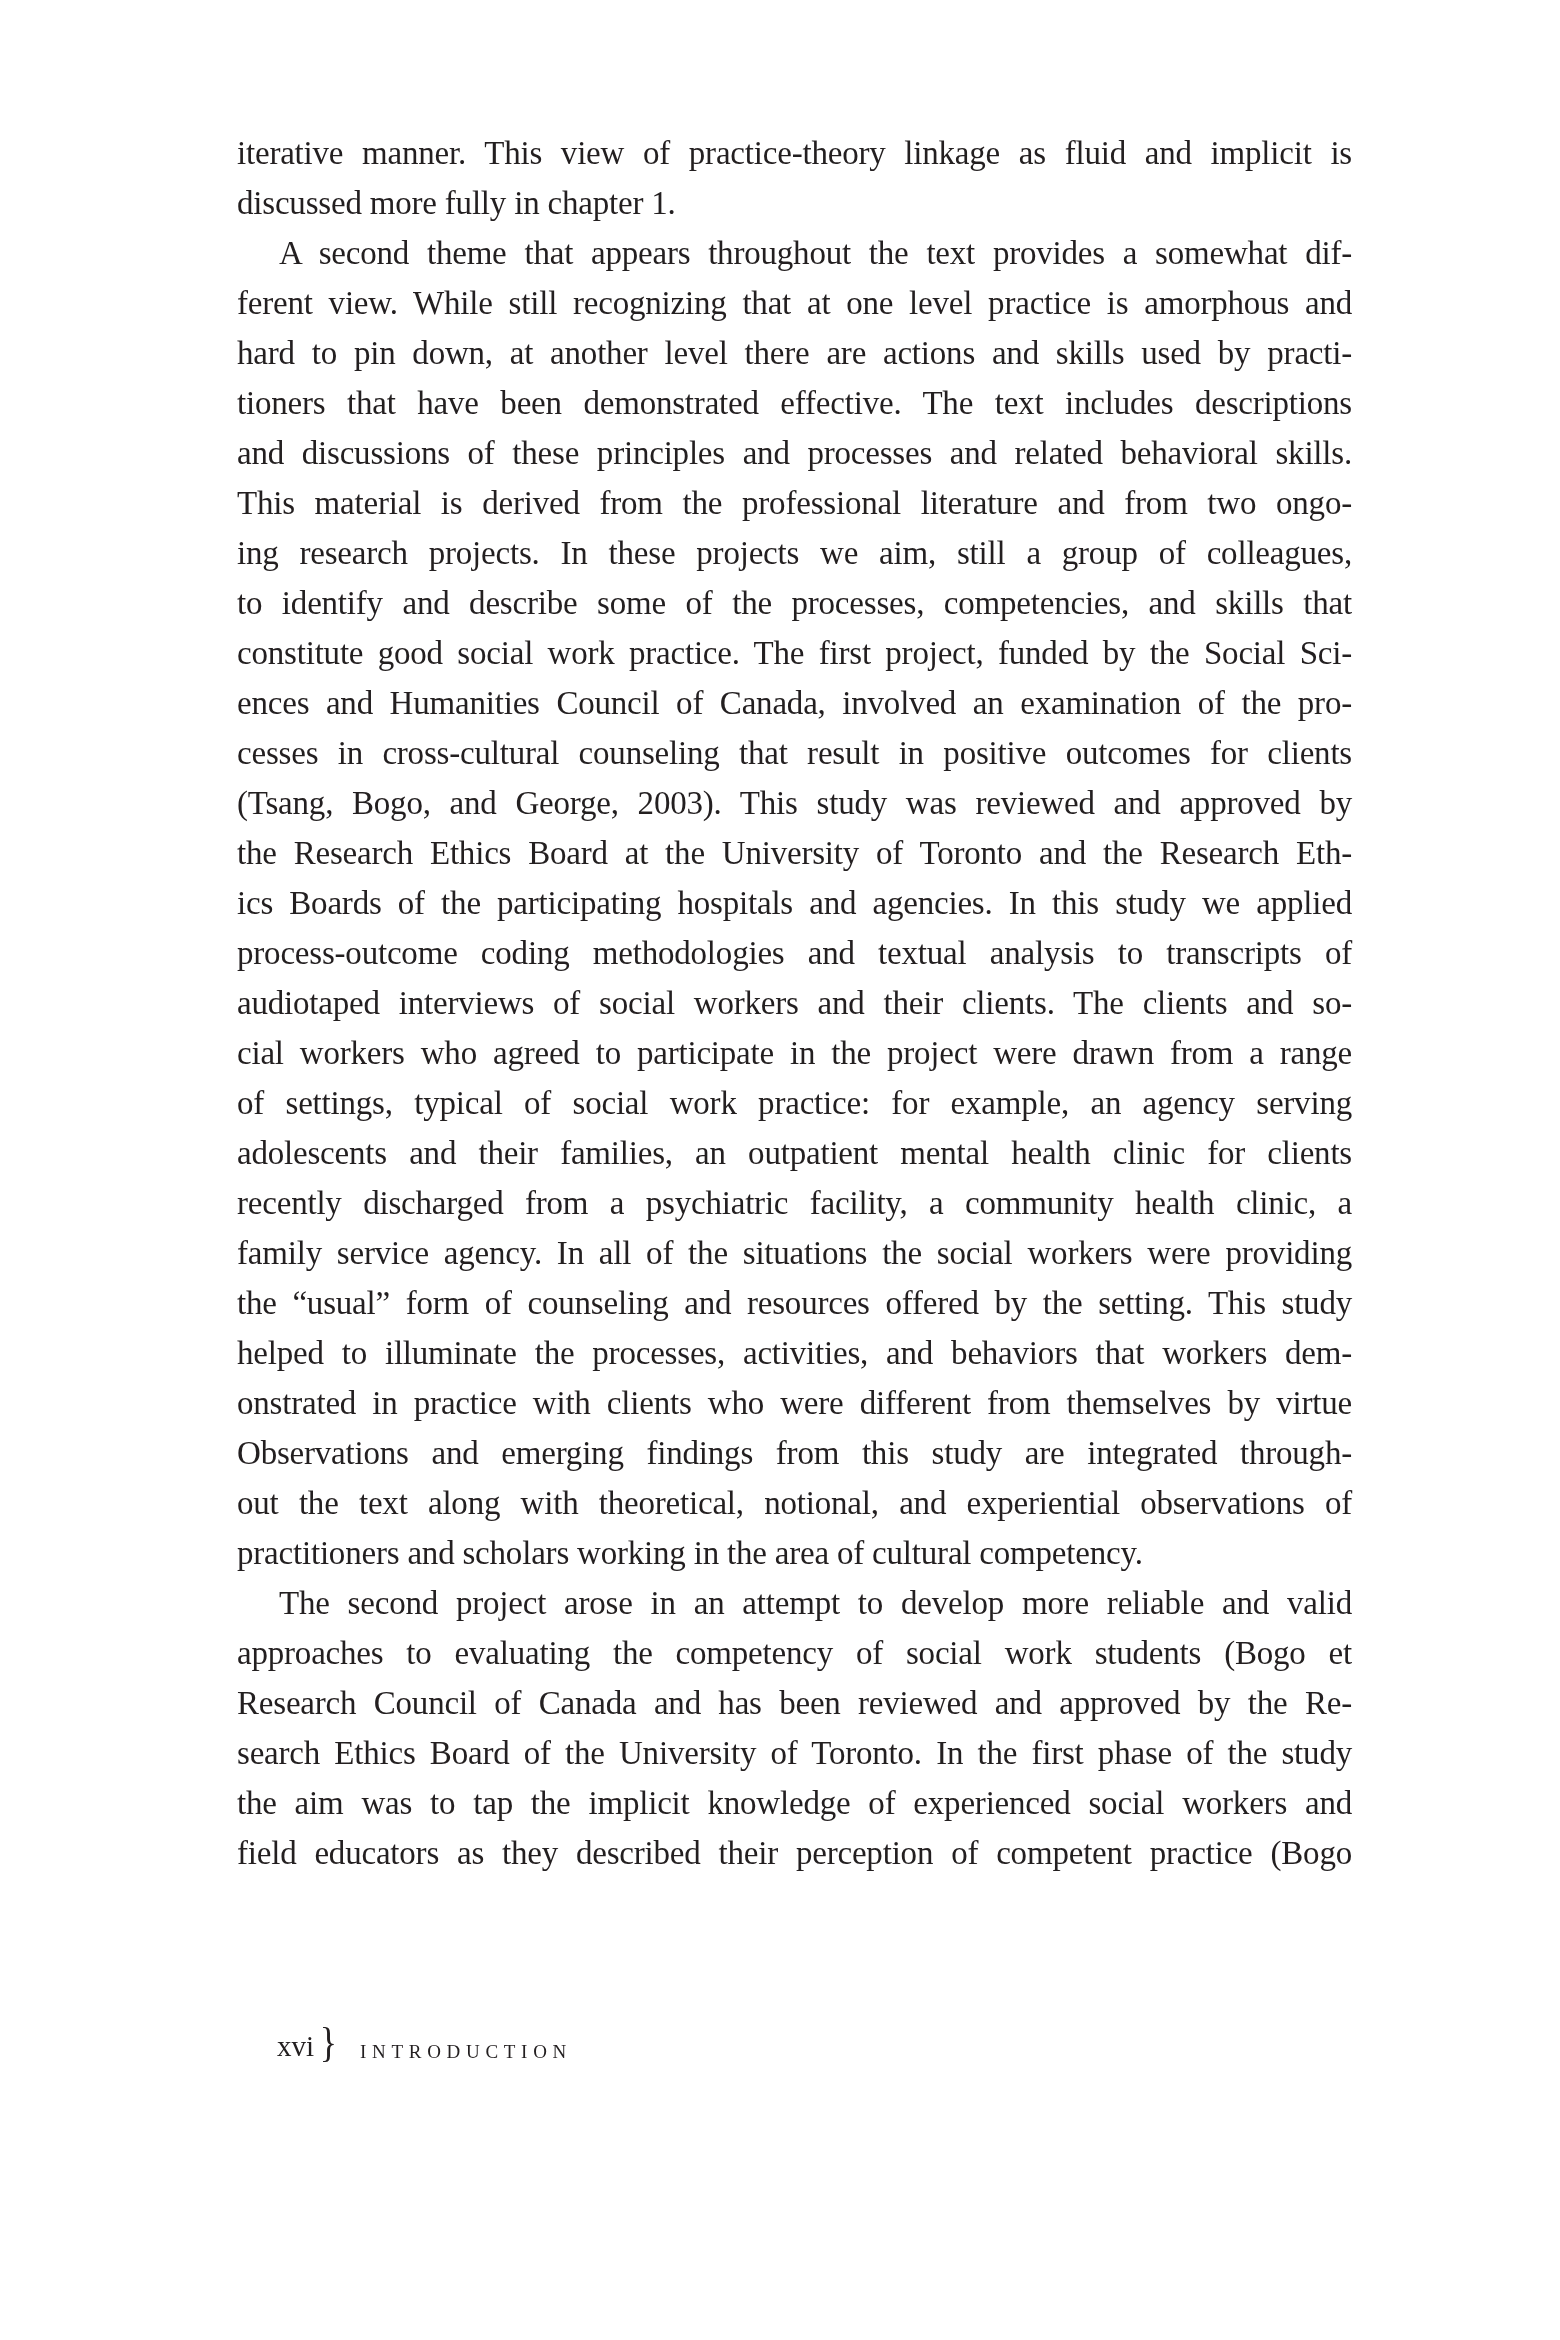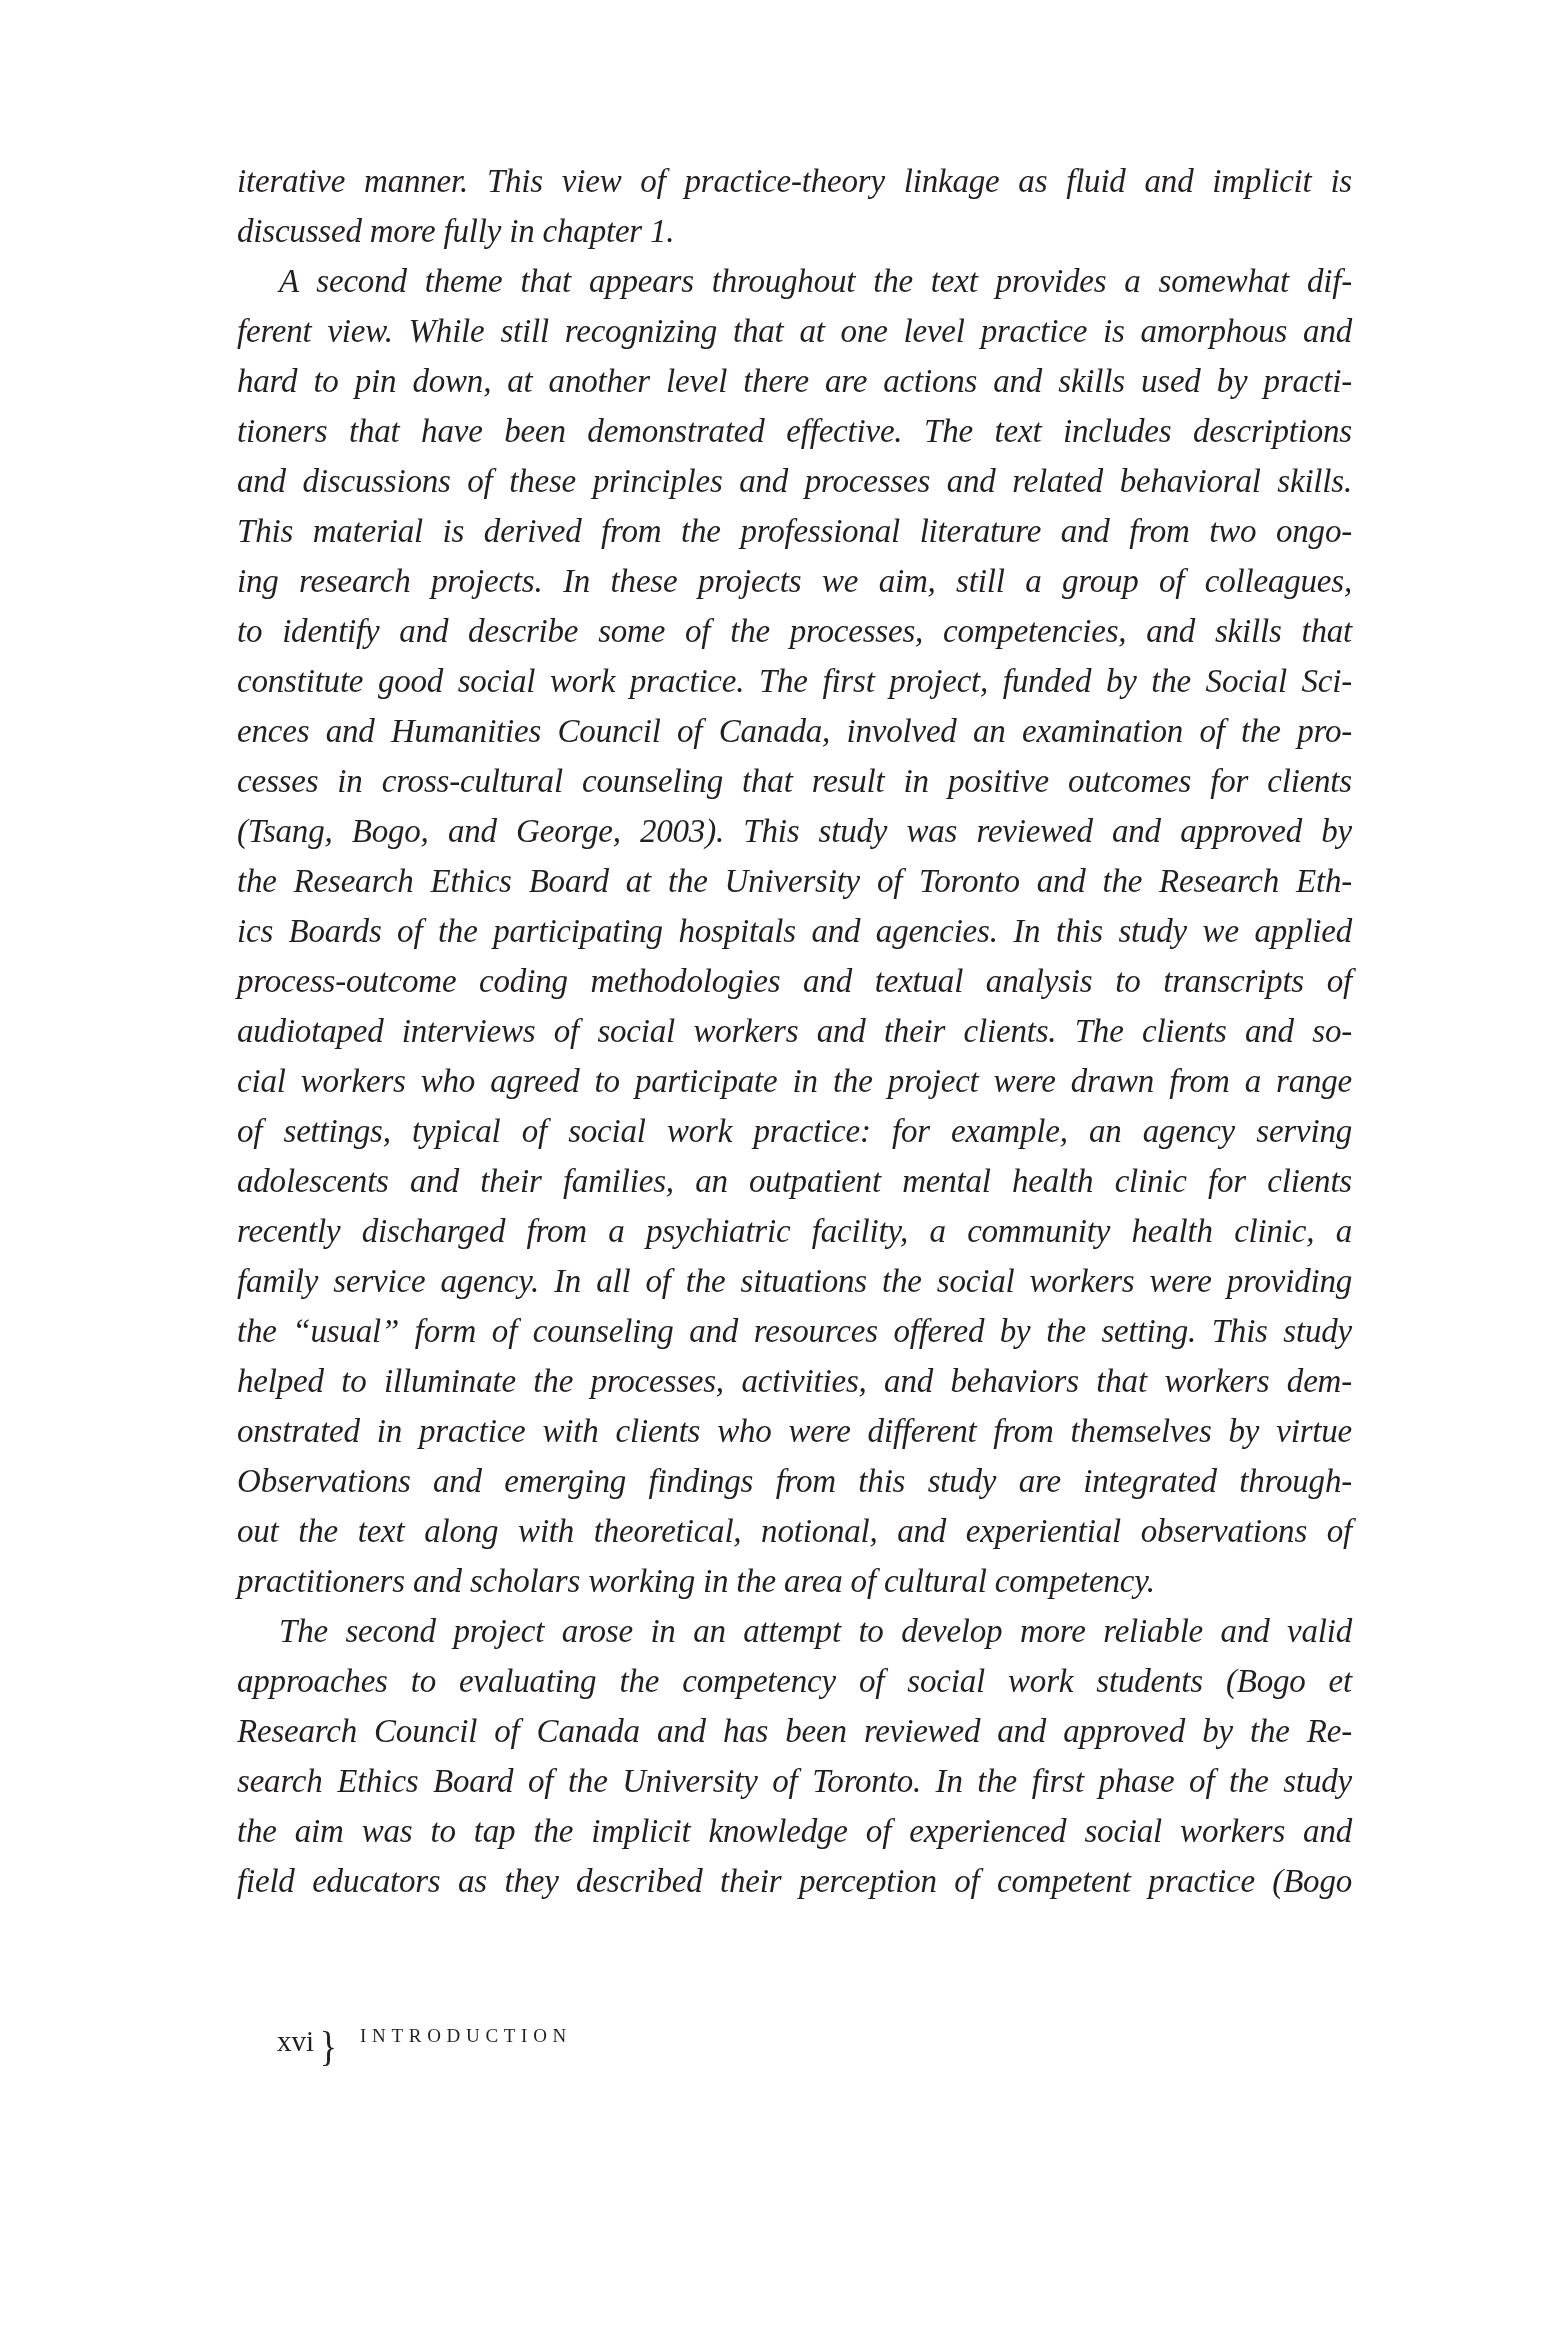--- a/index.html
+++ b/index.html
@@ -19,23 +19,22 @@
       position: absolute;
       left: 0;
       top: 0;
       width: 1561px;
       height: 2341px;
       background: #ffffff;
     }
     .text-block {
       position: absolute;
       left: 237px;
-      top: 156px;
+      top: 128px;
       width: 1115px;
-      font-style: italic;
     }
     .line {
       display: block;
       height: 50px;
       line-height: 50px;
       font-family: "Liberation Serif", serif;
       font-size: 33px;
       text-align: justify;
       text-align-last: justify;
       white-space: nowrap;
@@ -47,21 +46,21 @@
     }
     .line.indent {
       padding-left: 42px;
     }
     .footer {
       position: absolute;
       left: 277px;
       top: 2025px;
       height: 38px;
       display: flex;
-      align-items: flex-start;
+      align-items: flex-end;
       font-family: "Liberation Serif", serif;
       color: #231f20;
     }
     .folio {
       font-size: 29px;
     }
     .brace {
       font-size: 36px;
       margin-left: 5.7px;
       margin-right: 23px;

